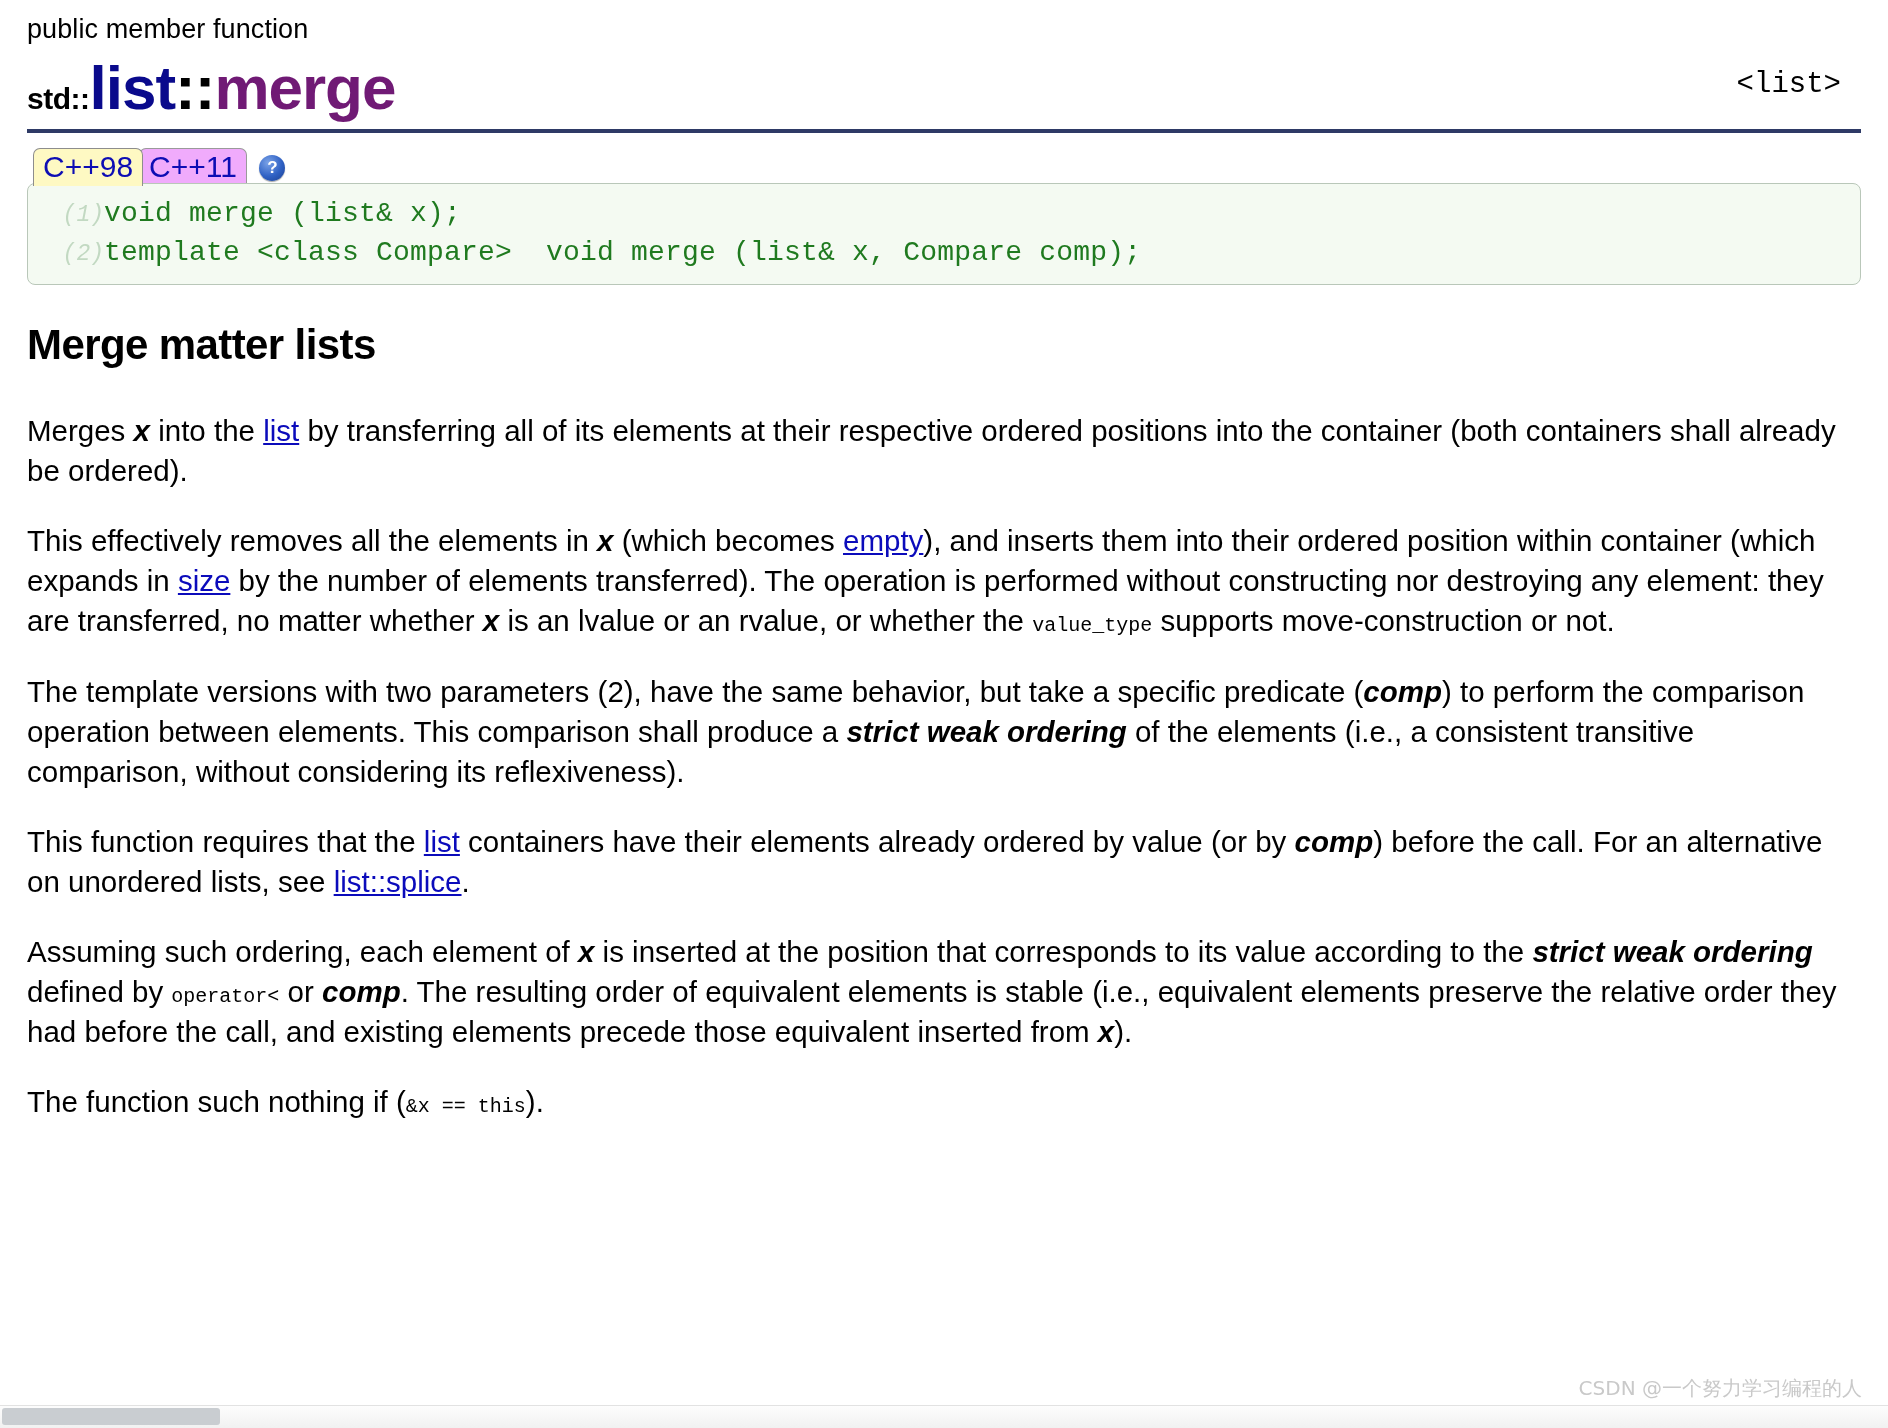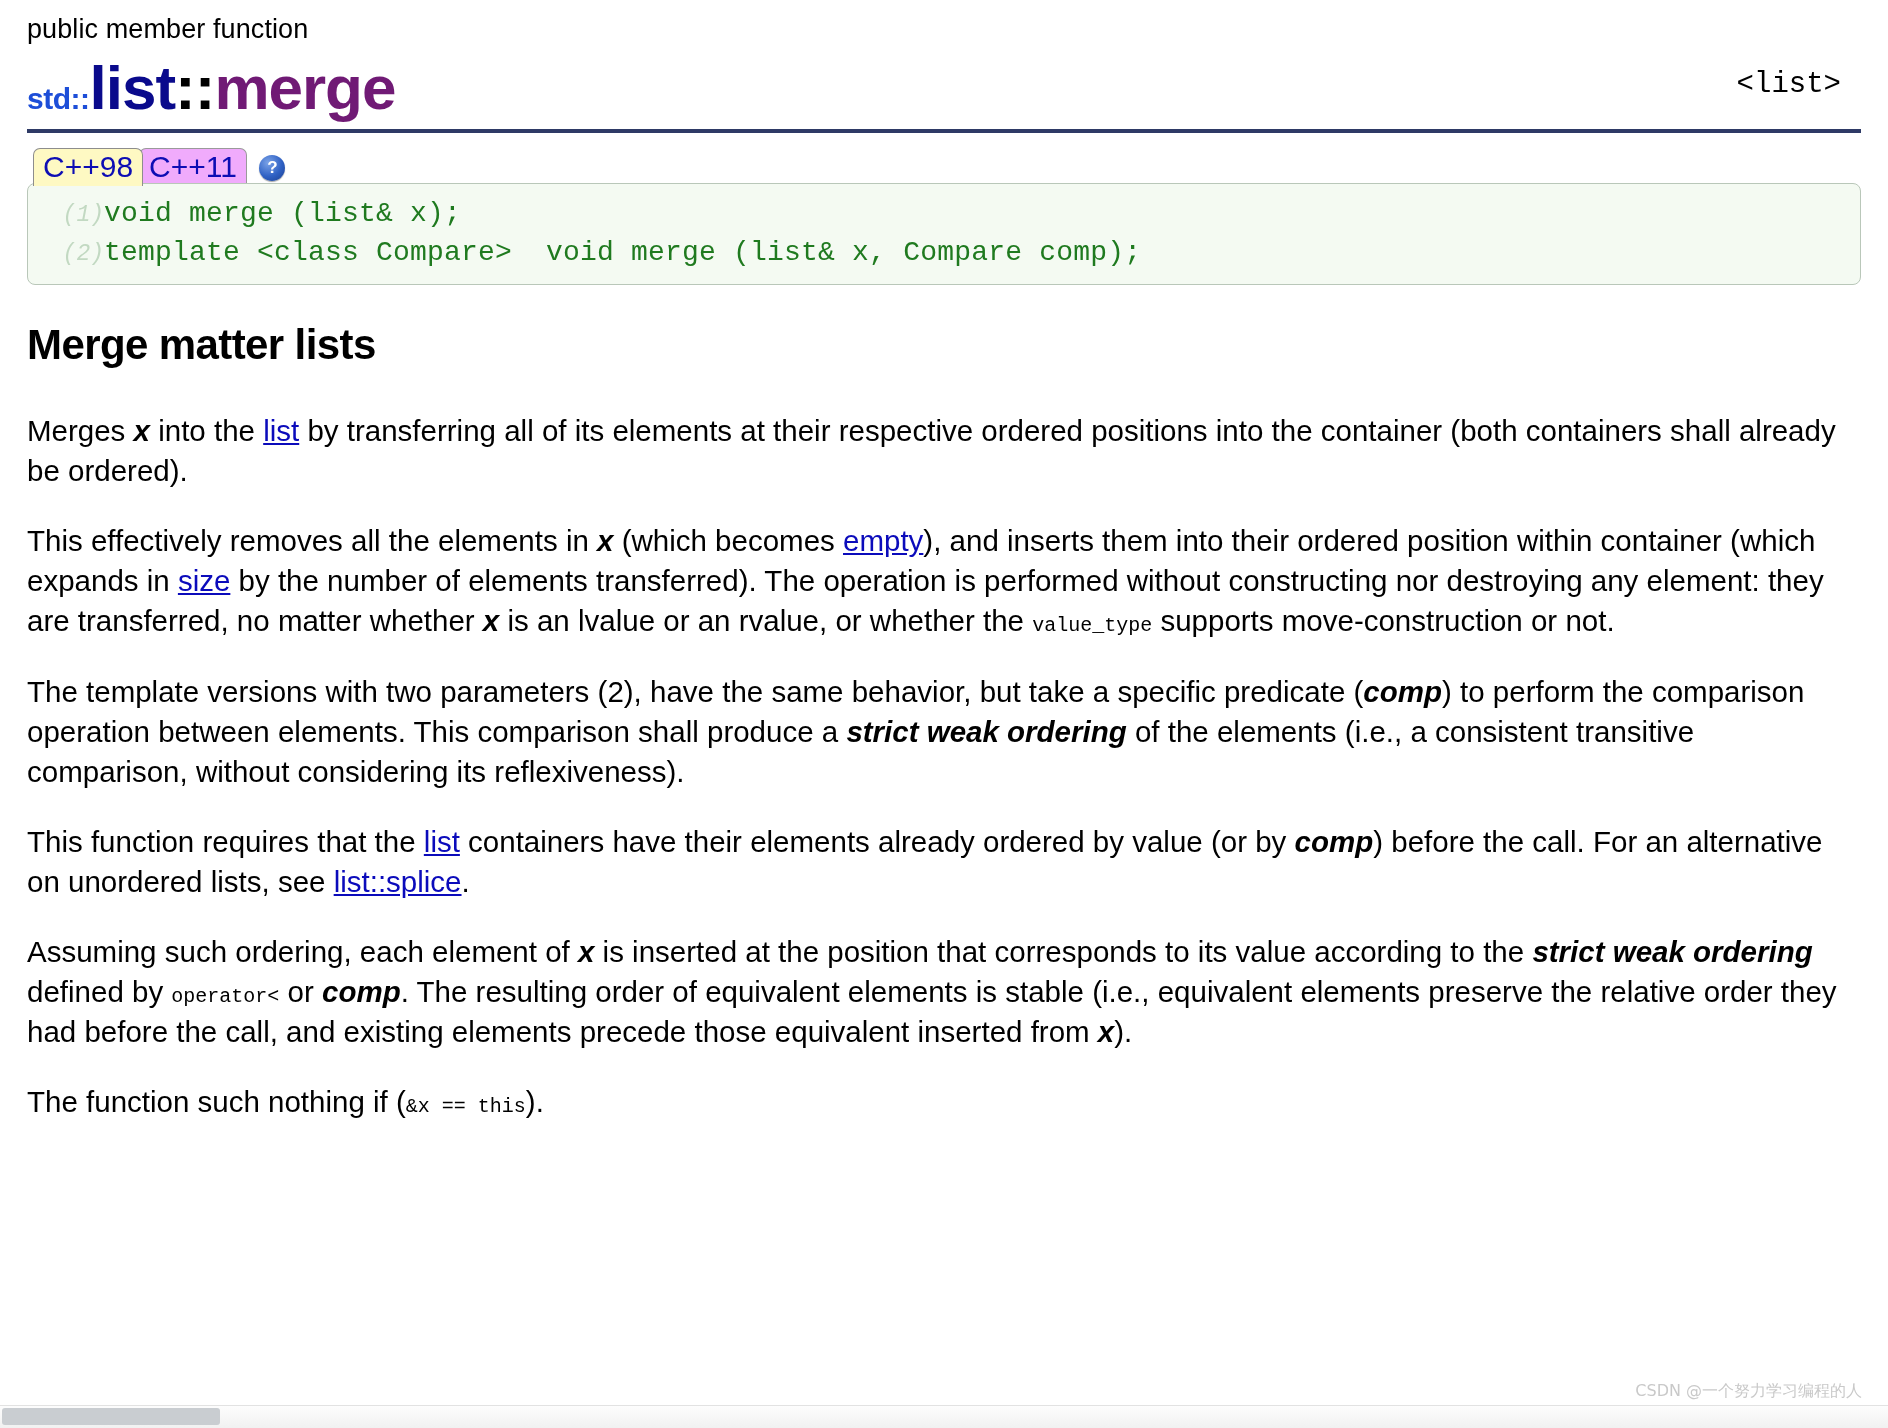--- a/index.html
+++ b/index.html
@@ -41,21 +41,21 @@
   h1.title {
     margin: 0;
     font-size: 62px;
     font-weight: bold;
     line-height: 1.0;
     letter-spacing: -1px;
     white-space: nowrap;
   }
   h1.title .ns {
     font-size: 30px;
-    color: #1d4ed8;
+    color: #000000;
     font-weight: bold;
     letter-spacing: -0.5px;
   }
   h1.title .cls {
     color: #0a0a8c;
   }
   h1.title .sep {
     color: #000;
   }
   h1.title .fn {
@@ -201,21 +201,21 @@
     height: 17px;
     background: #c9cdd1;
     border-radius: 3px;
   }
 
   
   .watermark {
     position: absolute;
     right: 26px;
     bottom: 26px;
-    font-size: 16px;
+    font-size: 20px;
     color: #c9c9c9;
     font-family: "DejaVu Sans", sans-serif;
     white-space: nowrap;
   }
 </style>
 </head>
 <body>
 
 <div class="page">
 

